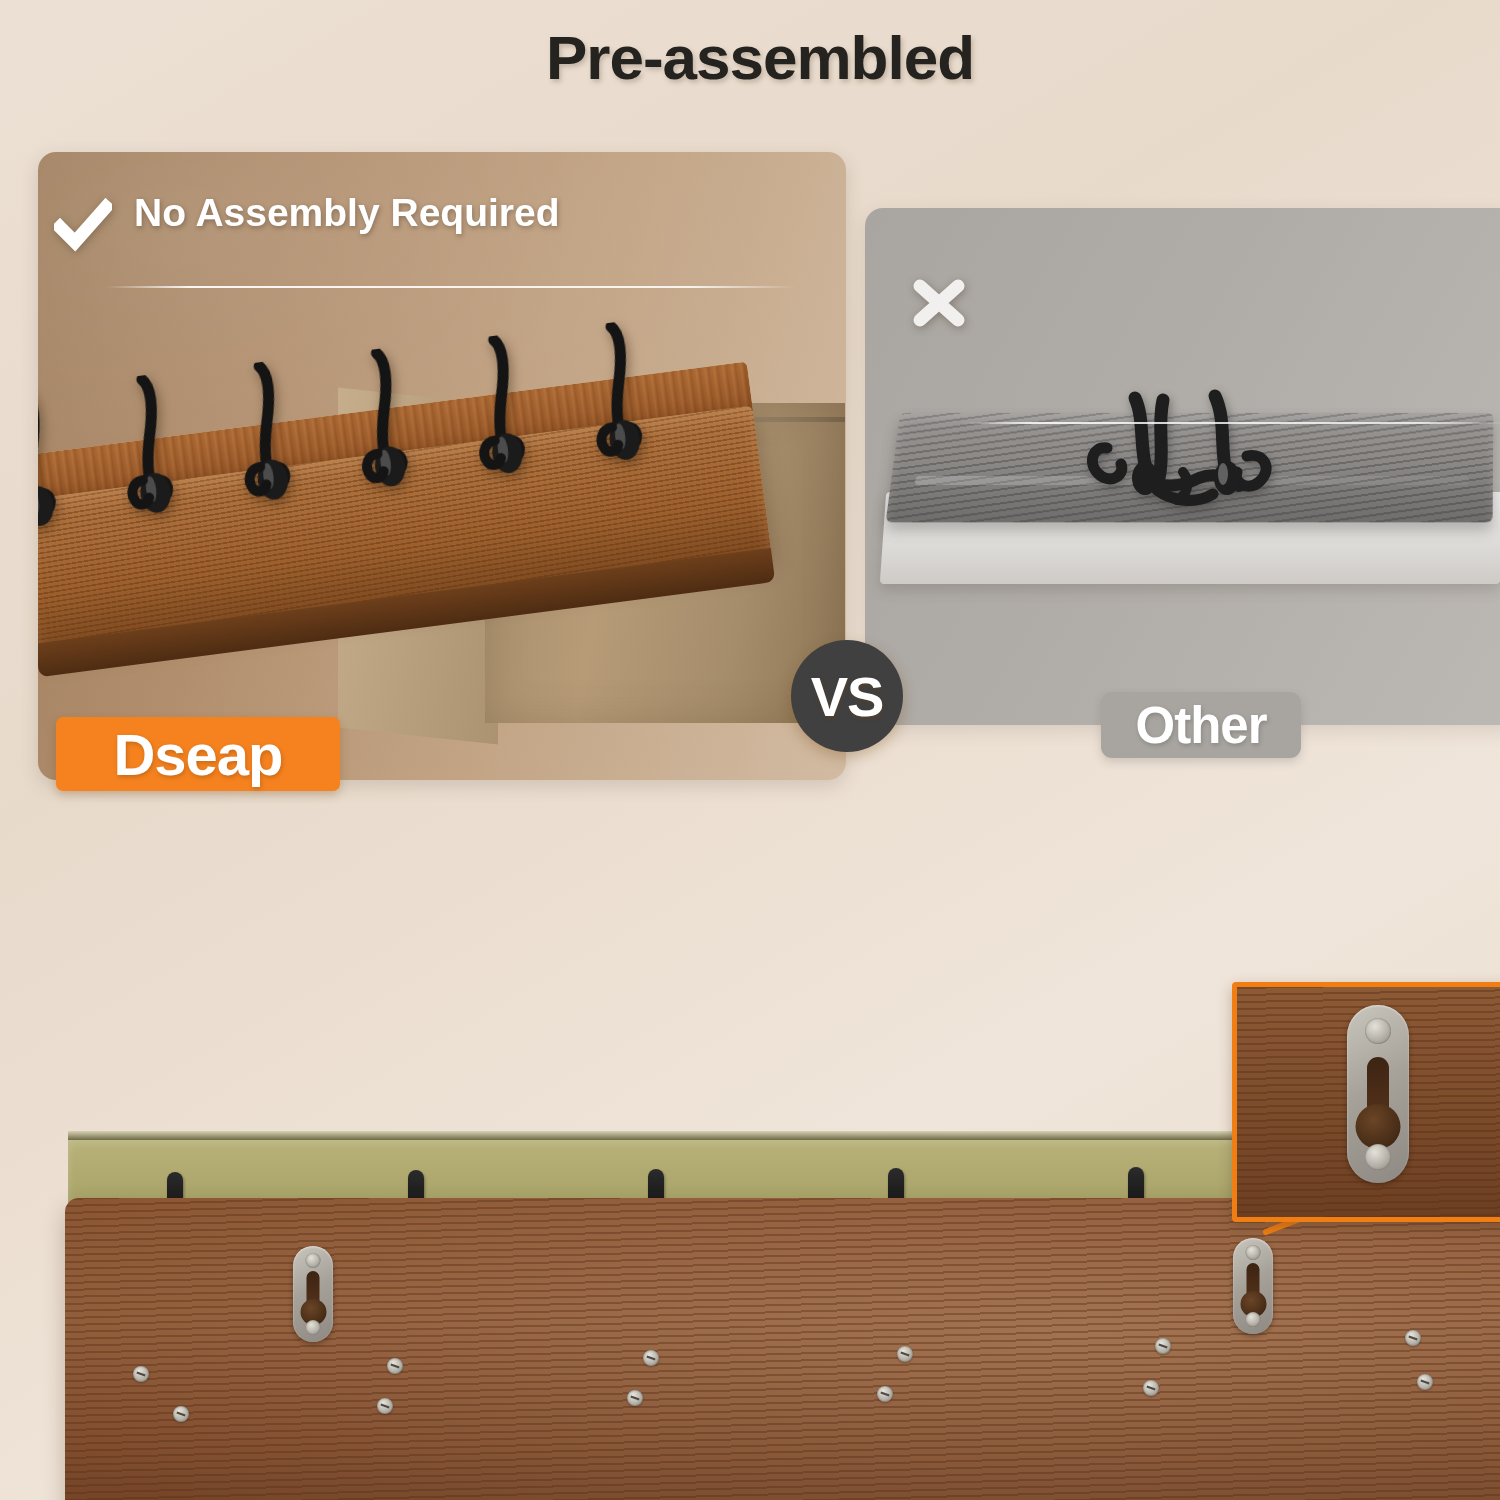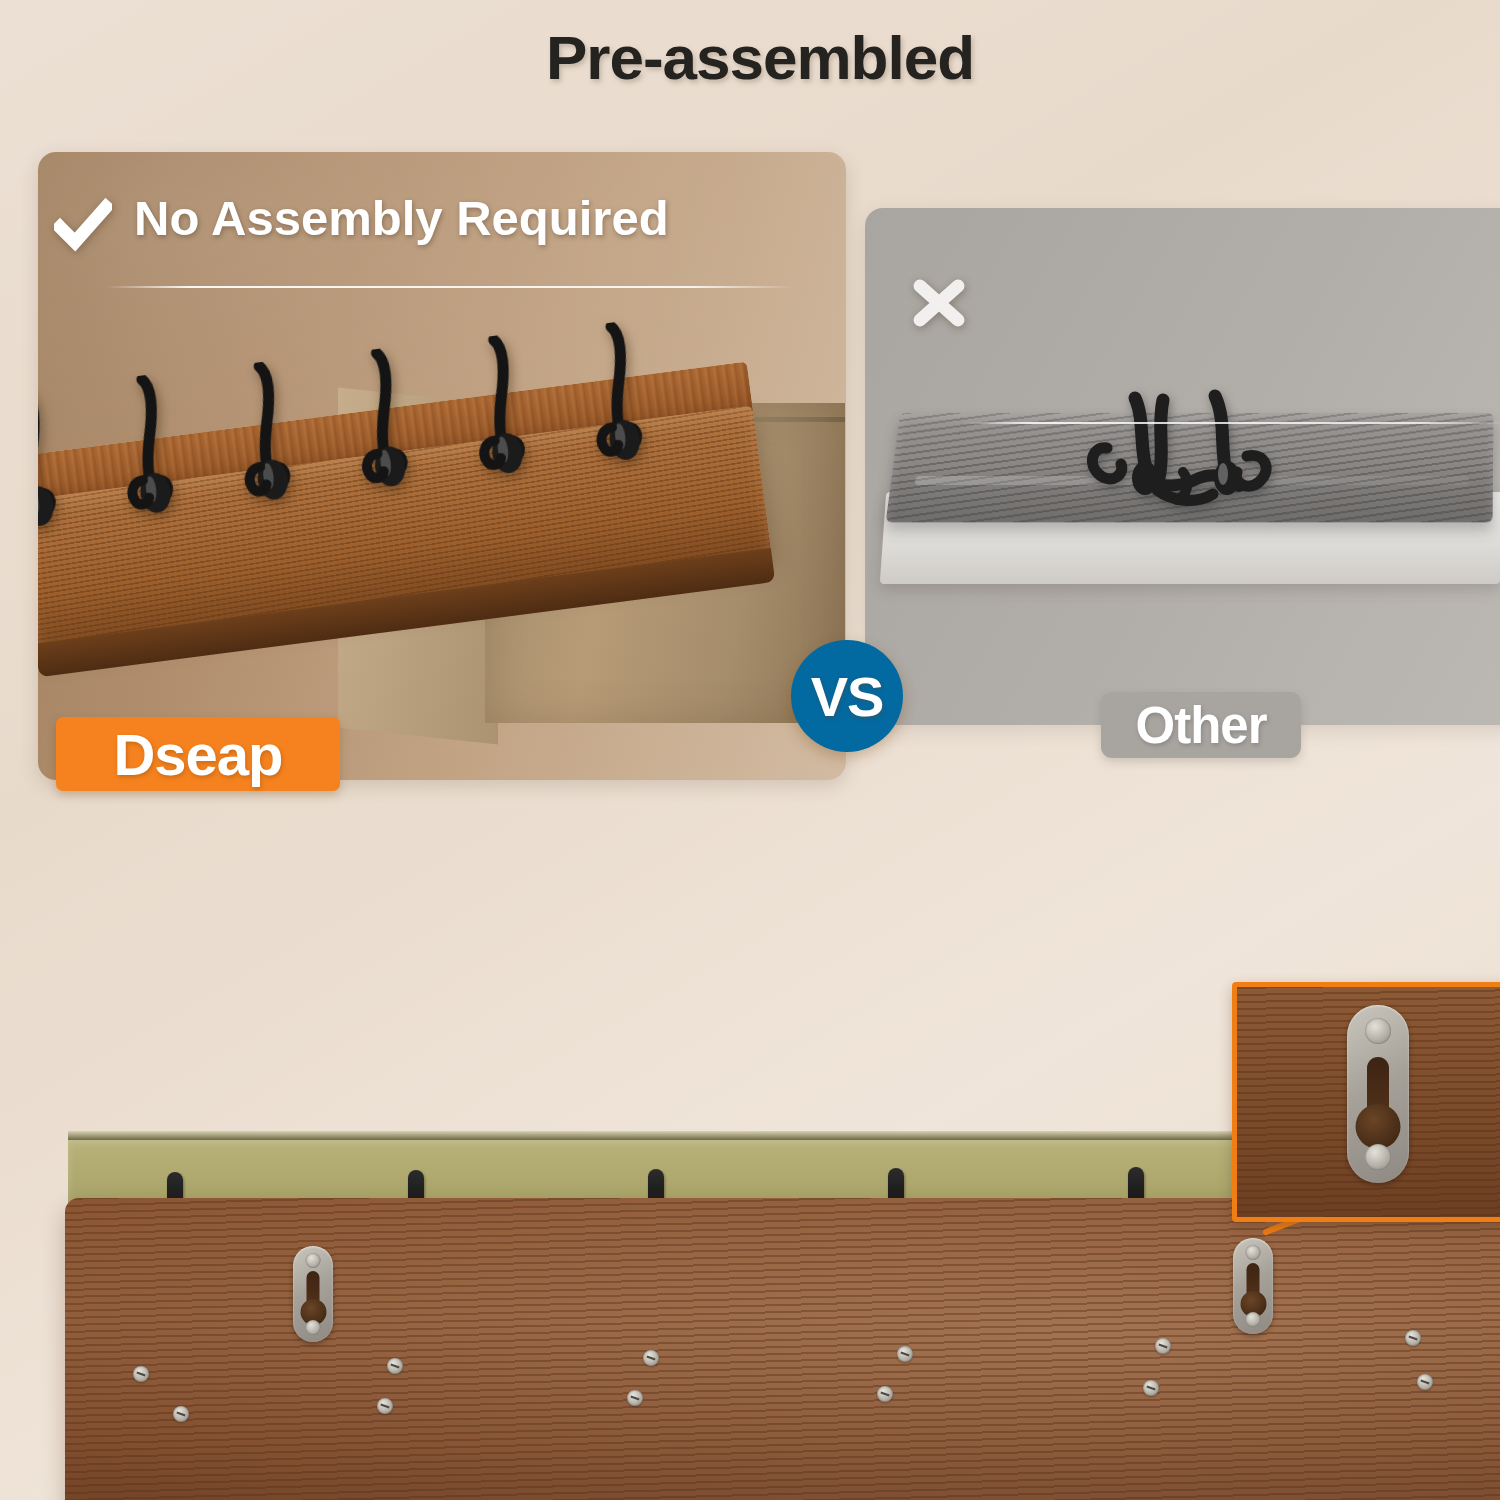--- a/index.html
+++ b/index.html
@@ -35,21 +35,21 @@
     border-radius:18px 0 0 18px;
     background:linear-gradient(120deg,#a9a5a0 0%,#b0aca7 45%,#bcb8b4 100%);
     box-shadow:0 6px 18px rgba(90,80,70,.14);
   }
 
   
   .claim{position:absolute;display:flex;align-items:flex-start;gap:22px;}
   #claim-dseap{left:34px;top:192px;}
   #claim-other{left:890px;top:268px;}
   .claim-text{
-    color:#fff;font-weight:bold;font-size:49px;line-height:1.07;
+    color:#fff;font-weight:bold;font-size:39px;line-height:1.07;
     text-shadow:1px 2px 5px rgba(60,45,30,.38);white-space:pre-line;
   }
   #claim-other .claim-text{font-size:47px;}
   .mark{flex:0 0 auto;position:relative;width:58px;height:58px;margin-top:6px;}
   .mark svg{display:block;filter:drop-shadow(1px 2px 4px rgba(60,45,30,.35));}
 
   .rule{position:absolute;height:2px;border-radius:2px;}
   #rule-dseap{
     left:86px;top:286px;width:690px;
     background:linear-gradient(90deg,rgba(255,255,255,0) 0%,rgba(255,255,255,.92) 12%,rgba(255,255,255,.85) 85%,rgba(255,255,255,0) 100%);
@@ -136,21 +136,21 @@
     position:absolute;left:1081px;top:692px;width:200px;height:66px;border-radius:11px;
     background:#a8a5a1;display:flex;align-items:center;justify-content:center;
     box-shadow:0 4px 10px rgba(90,85,80,.22);
   }
   #badge-other span{
     color:#fff;font-weight:bold;font-size:51px;letter-spacing:-1px;
     text-shadow:1px 2px 4px rgba(70,65,60,.3);
   }
   #badge-vs{
     position:absolute;left:771px;top:640px;width:112px;height:112px;border-radius:50%;
-    background:#0369a1;display:flex;align-items:center;justify-content:center;
+    background:#404040;display:flex;align-items:center;justify-content:center;
     box-shadow:0 5px 14px rgba(120,70,10,.3);
   }
   #badge-vs span{
     color:#fff;font-weight:bold;font-size:56px;letter-spacing:-1px;
     text-shadow:1px 2px 4px rgba(120,60,0,.3);
   }
 
   
   #photo-ready{position:absolute;left:0;top:1120px;width:1500px;height:380px;overflow:hidden;}
   .olive-card{

